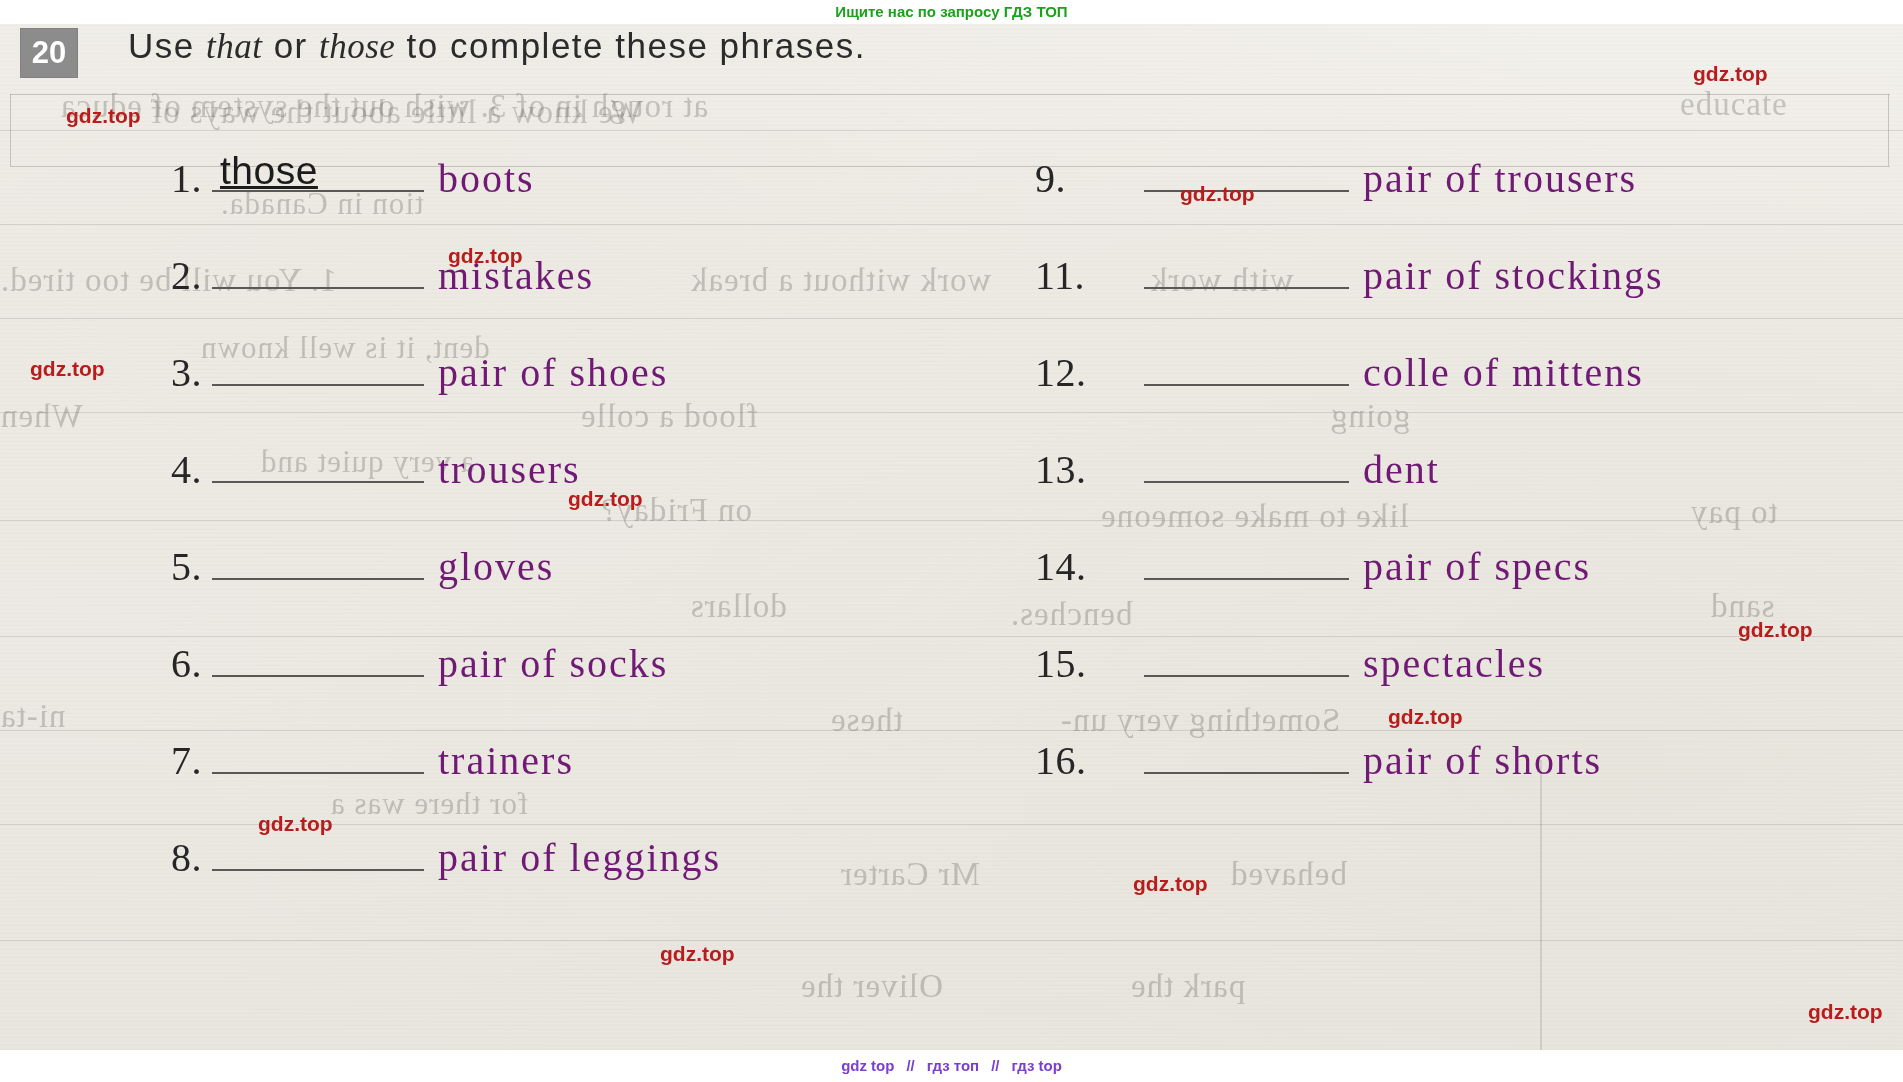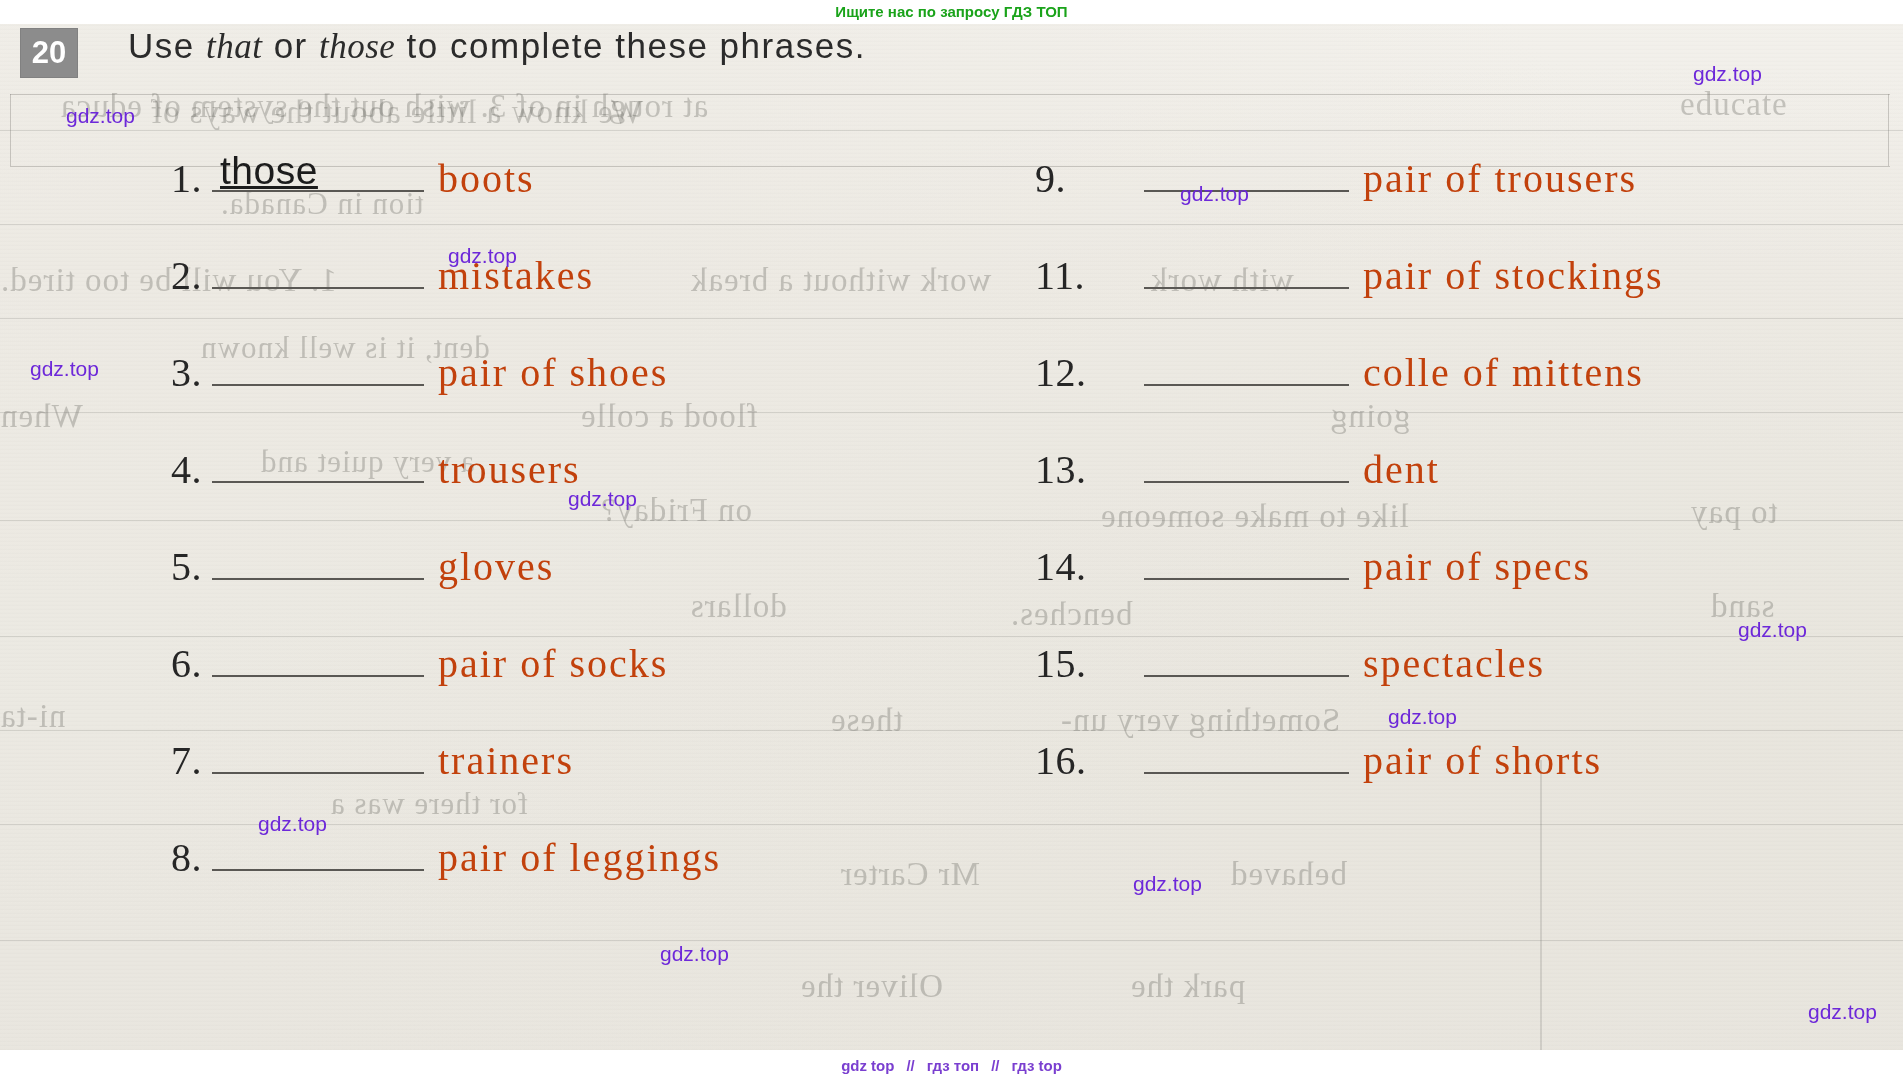--- a/index.html
+++ b/index.html
@@ -166,31 +166,31 @@
     bottom: -3px;
     font-family: "Liberation Sans", sans-serif;
     font-size: 39px;
     color: #1c1c1c;
     letter-spacing: 0.5px;
   }
 
   .phrase {
     font-family: "Liberation Serif", serif;
     font-size: 40px;
-    color: #c2410c;
+    color: #701a75;
     letter-spacing: 2px;
   }
 
   
   .wm {
     position: absolute;
     font-family: "Liberation Sans", sans-serif;
-    font-weight: normal;
+    font-weight: bold;
     font-size: 21px;
-    color: #6d28d9;
+    color: #b91c1c;
     z-index: 20;
     white-space: nowrap;
   }
 </style>
 </head>
 <body>
 
 <div class="scan"></div>
 
 <div class="ghost-layer">

